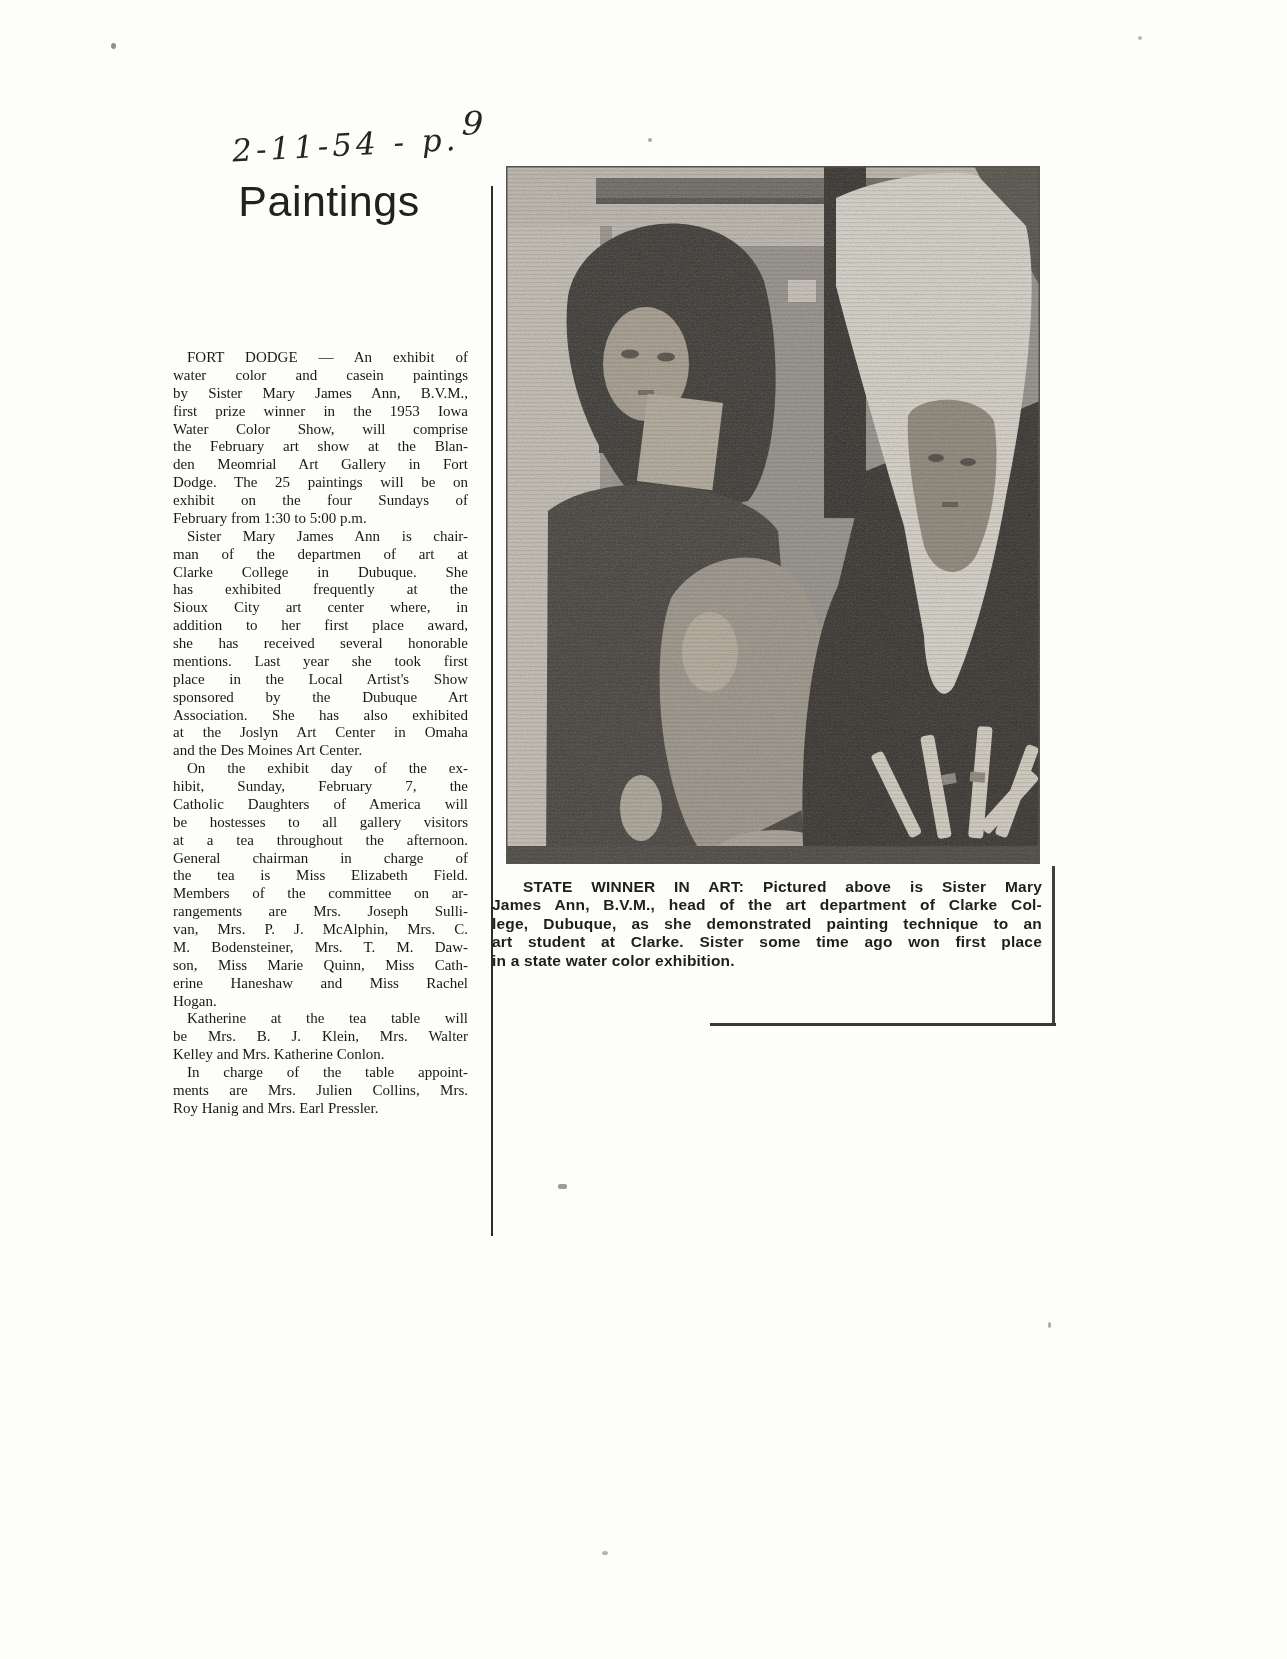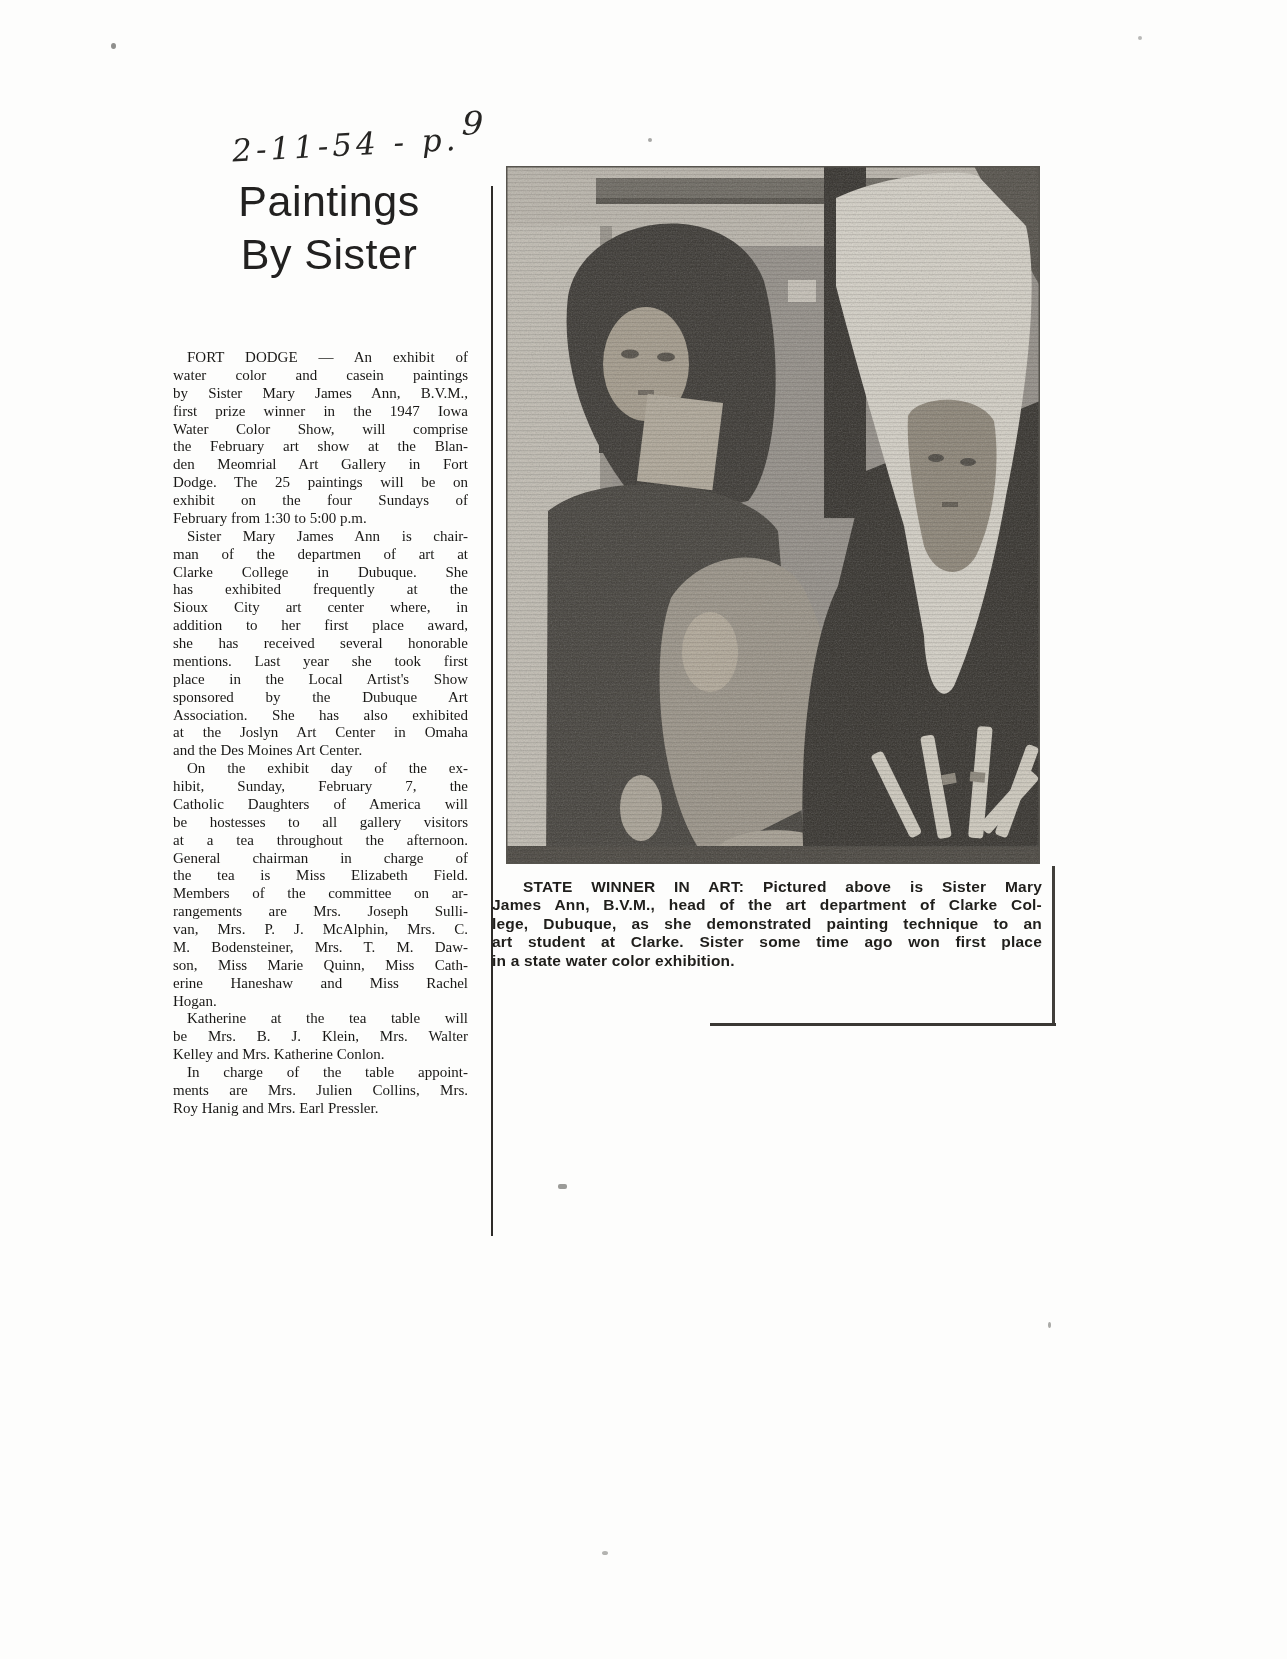--- a/index.html
+++ b/index.html
@@ -47,29 +47,28 @@
 <body>
 
 <div class="page">
 
   <div class="handwriting">
     <span>2-11-54 - p.</span><span class="pagedigit">9</span>
   </div>
 
   <div class="headline">
     <div>Paintings</div>
-    <div>By Sister</div>
   </div>
 
   <div class="article">
       <div class="para">
         <div class="tline first">FORT DODGE — An exhibit of</div>
         <div class="tline">water color and casein paintings</div>
         <div class="tline">by Sister Mary James Ann, B.V.M.,</div>
-        <div class="tline">first prize winner in the 1947 Iowa</div>
+        <div class="tline">first prize winner in the 1953 Iowa</div>
         <div class="tline">Water Color Show, will comprise</div>
         <div class="tline">the February art show at the Blan-</div>
         <div class="tline">den Meomrial Art Gallery in Fort</div>
         <div class="tline">Dodge. The 25 paintings will be on</div>
         <div class="tline">exhibit on the four Sundays of</div>
         <div class="tline plast">February from 1:30 to 5:00 p.m.</div>
       </div>
       <div class="para">
         <div class="tline first">Sister Mary James Ann is chair-</div>
         <div class="tline">man of the departmen of art at</div>

